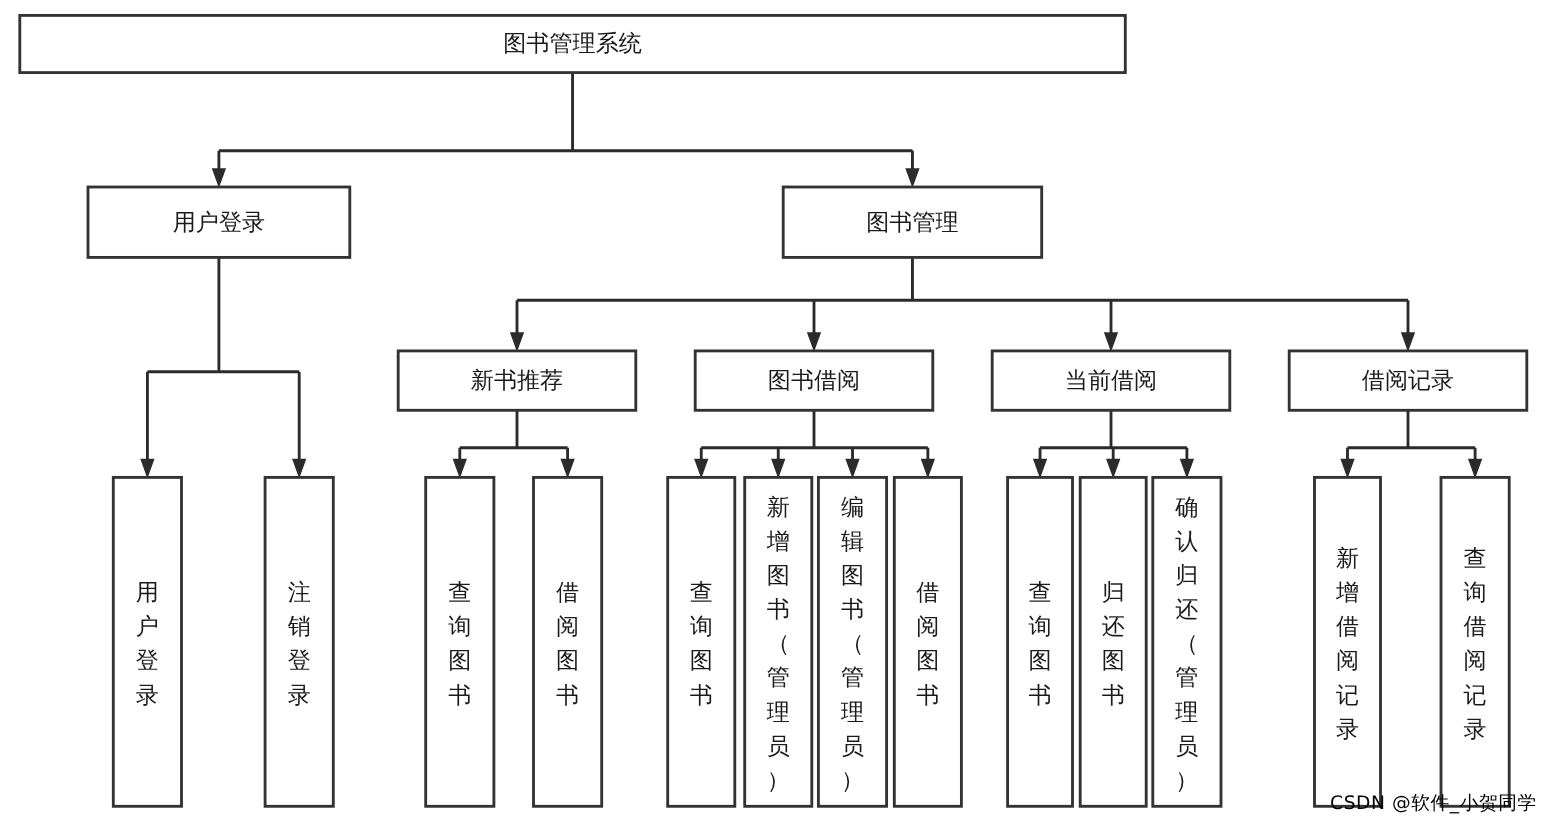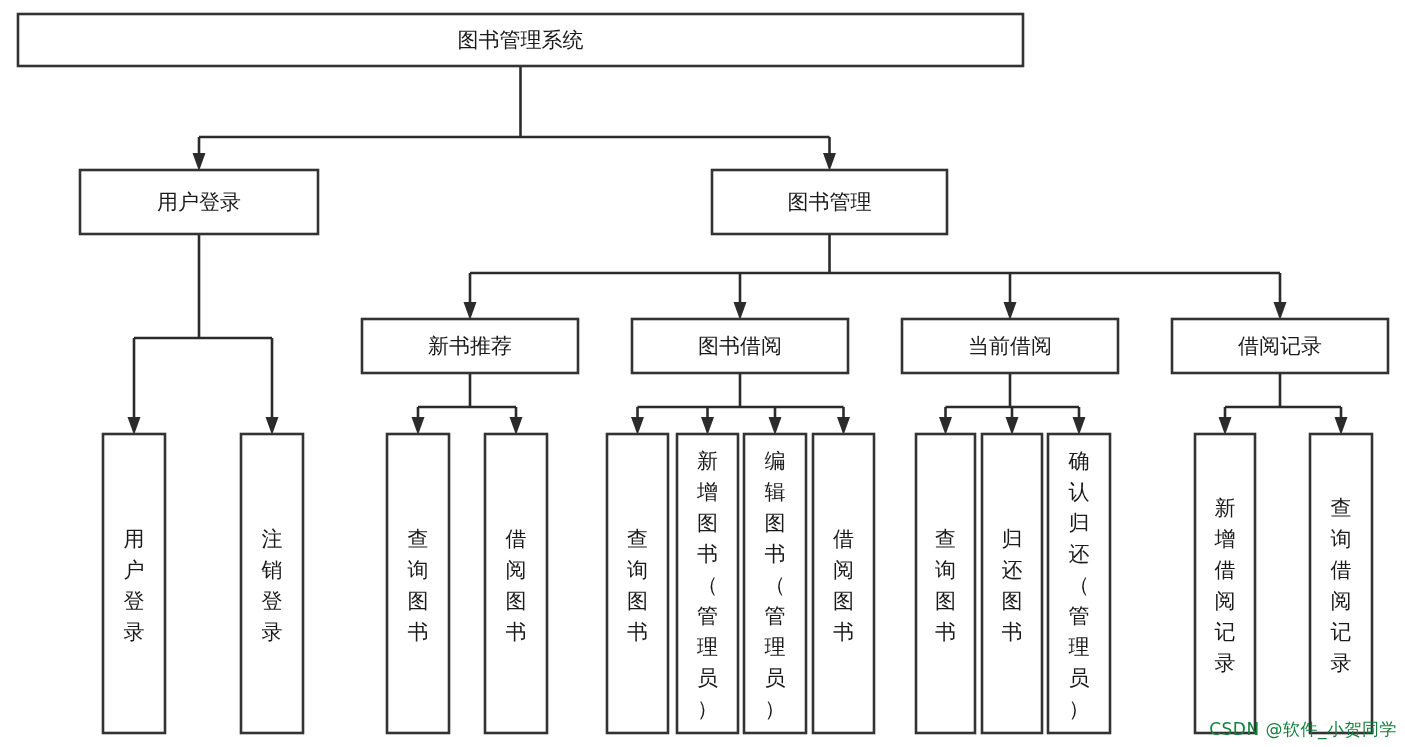--- a/index.html
+++ b/index.html
@@ -55,21 +55,21 @@
     font-size: 21px;
     fill: #1a1a1a;
     text-anchor: middle;
   }
   .watermark {
     position: absolute;
     right: 8px;
     bottom: 6px;
     font-family: "DejaVu Sans", "Liberation Sans", sans-serif;
     font-size: 17px;
-    color: #15803d;
+    color: #000000;
     letter-spacing: 0.5px;
     white-space: nowrap;
     user-select: none;
   }
 </style>
 </head>
 <body>
 
 <div id="diagram-root">
 

